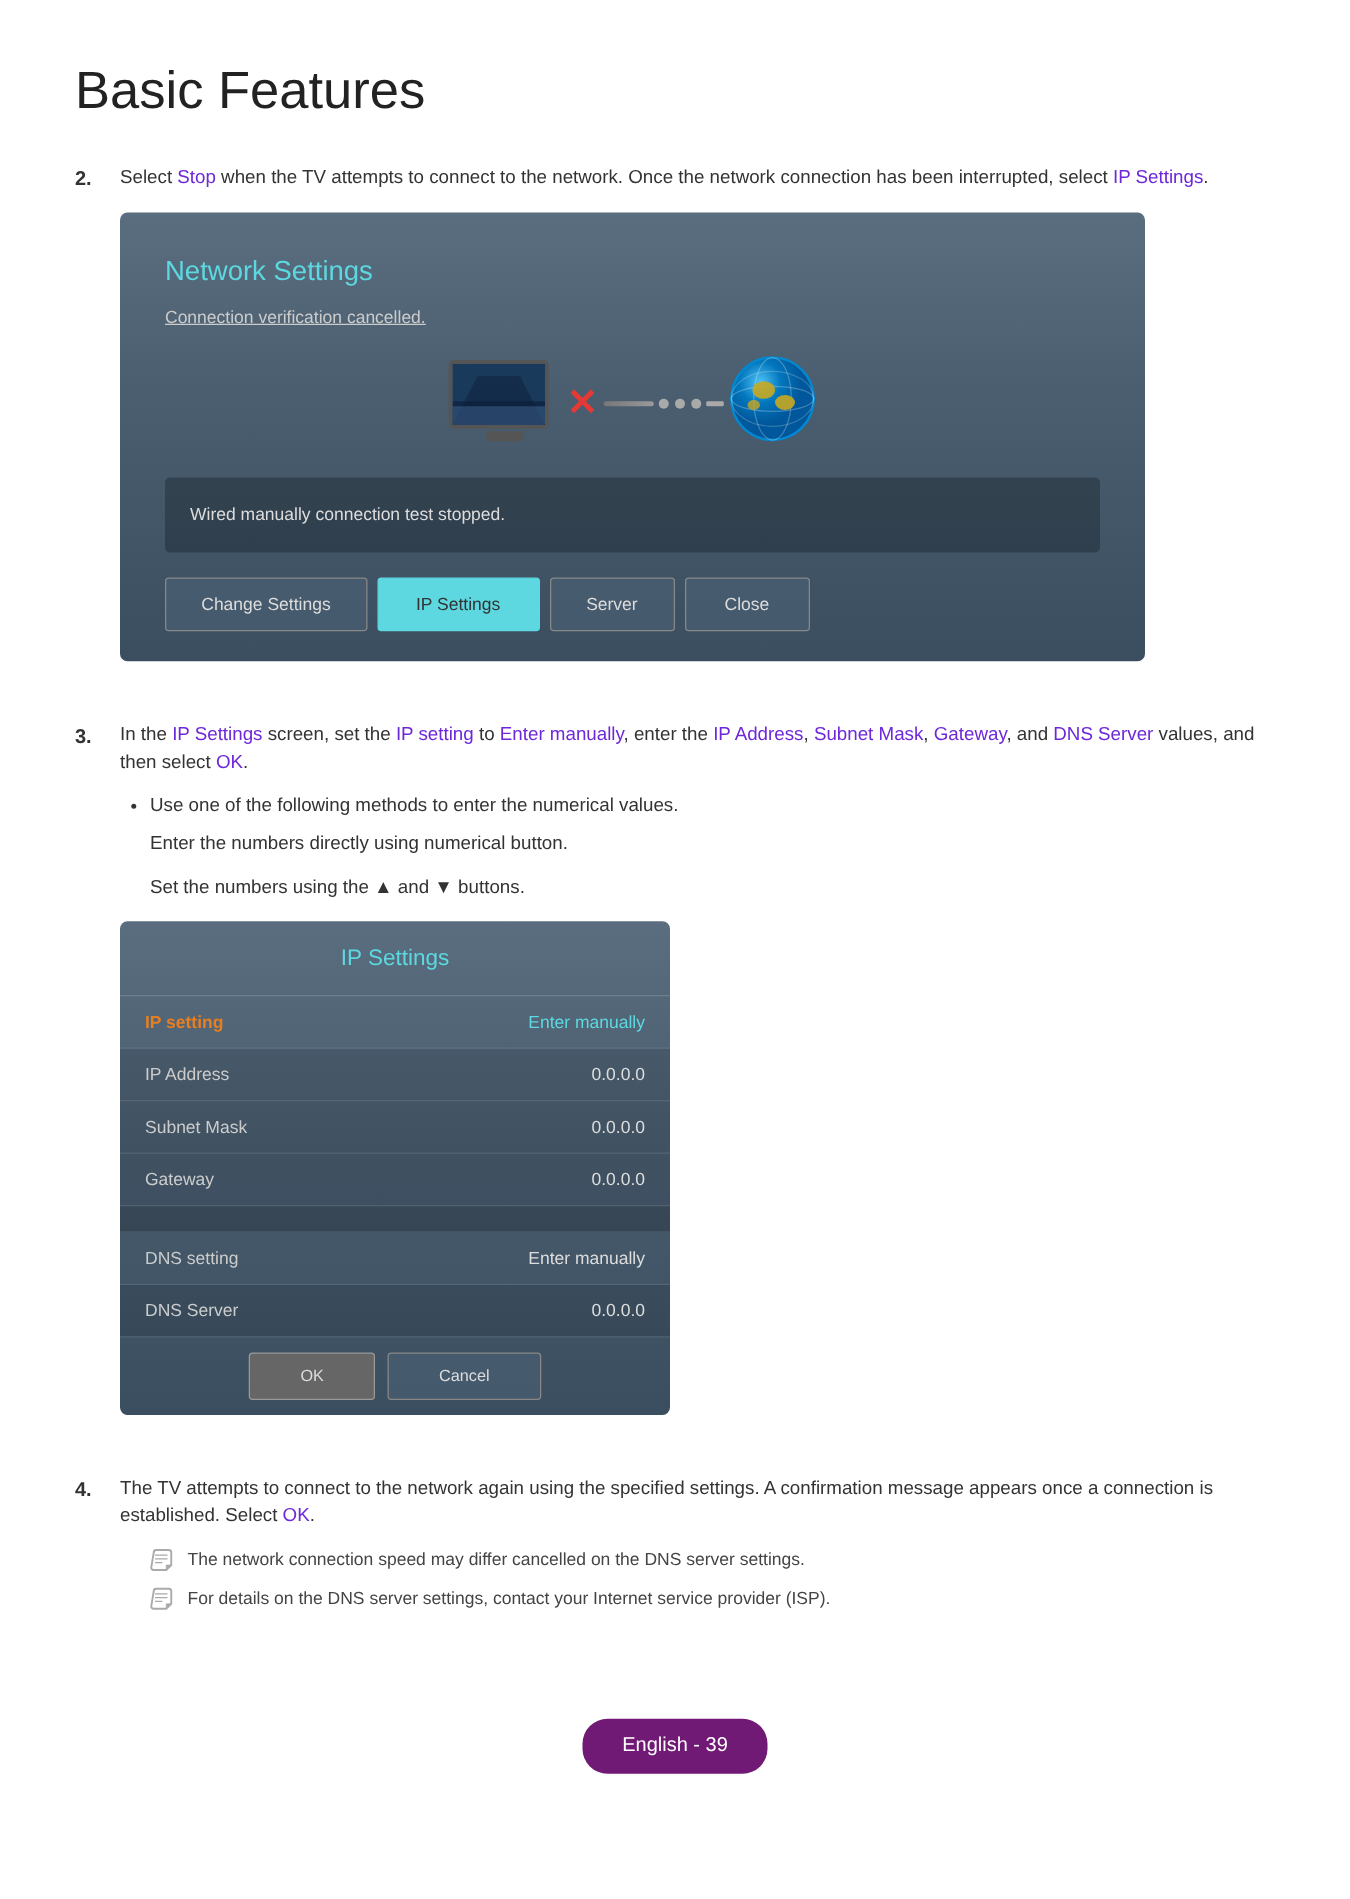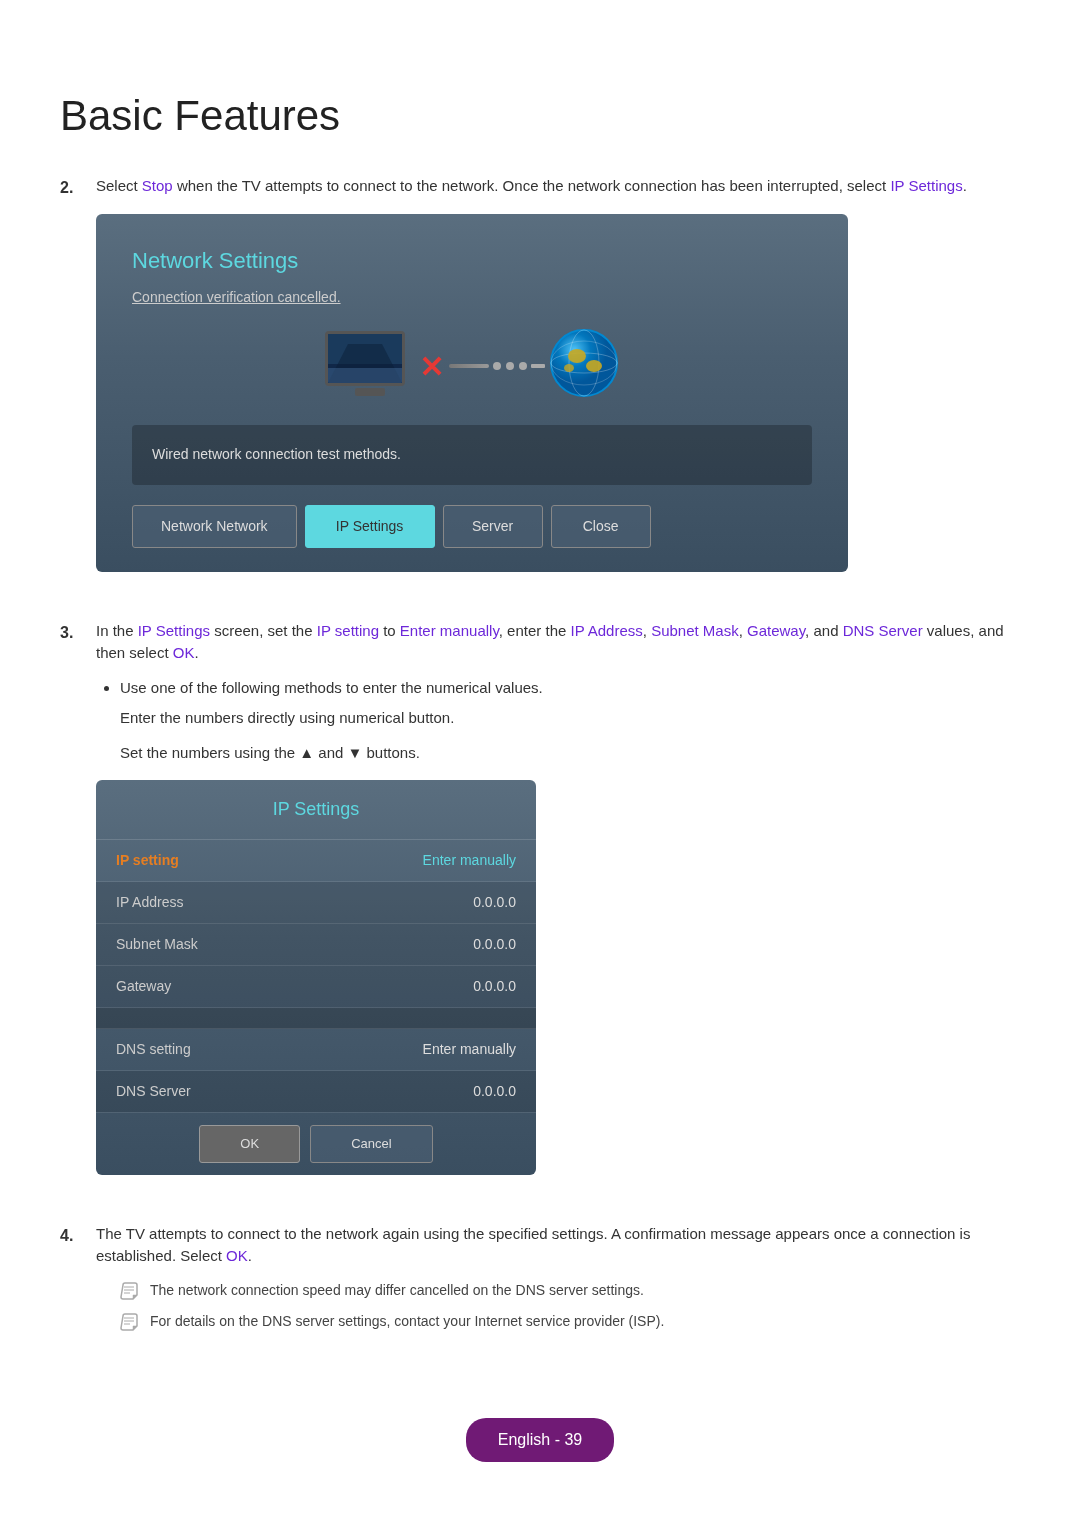--- a/index.html
+++ b/index.html
@@ -13,21 +13,20 @@
       font-size: 16px;
       line-height: 1.5;
     }
 
     h1 {
       font-size: 42px;
       font-weight: 300;
       color: #222;
       margin-bottom: 28px;
       border-bottom: none;
-      margin-top: 44px;
     }
 
     .step {
       display: flex;
       margin-bottom: 24px;
       align-items: flex-start;
     }
 
     .step-number {
       font-weight: bold;
@@ -48,21 +47,21 @@
     }
 
     .link-cyan { color: #6d28d9; text-decoration: none; }
 
     
     .dialog-box {
       background: linear-gradient(180deg, #5a6e7f 0%, #4a5e70 40%, #3a4e60 100%);
       border-radius: 6px;
       padding: 30px 36px 24px;
       margin: 16px 12px 24px 0;
-      width: 752px;
+      width: 820px;
     }
 
     .dialog-title {
       color: #5dd8e0;
       font-size: 22px;
       font-weight: 400;
       margin-bottom: 10px;
     }
 
     .dialog-subtitle {
@@ -353,25 +352,25 @@
             <ellipse cx="35" cy="35" rx="33" ry="22" fill="none" stroke="rgba(255,255,255,0.2)" stroke-width="1"></ellipse>
 
             <ellipse cx="28" cy="28" rx="9" ry="7" fill="#c8a820" opacity="0.9"></ellipse>
             <ellipse cx="45" cy="38" rx="8" ry="6" fill="#c8a820" opacity="0.9"></ellipse>
             <ellipse cx="20" cy="40" rx="5" ry="4" fill="#c8a820" opacity="0.8"></ellipse>
           </svg>
         </div>
       </div>
 
       <div class="status-box">
-        <span>Wired network connection test methods.</span>
+        <span>Wired manually connection test stopped.</span>
       </div>
 
       <div class="dialog-buttons">
-        <div class="dialog-btn">Network Network</div>
+        <div class="dialog-btn">Change Settings</div>
         <div class="dialog-btn active">IP Settings</div>
         <div class="dialog-btn narrow">Server</div>
         <div class="dialog-btn narrow">Close</div>
       </div>
     </div>
   </div>
 </div>
 
 <div class="step">
   <div class="step-number">3.</div>

